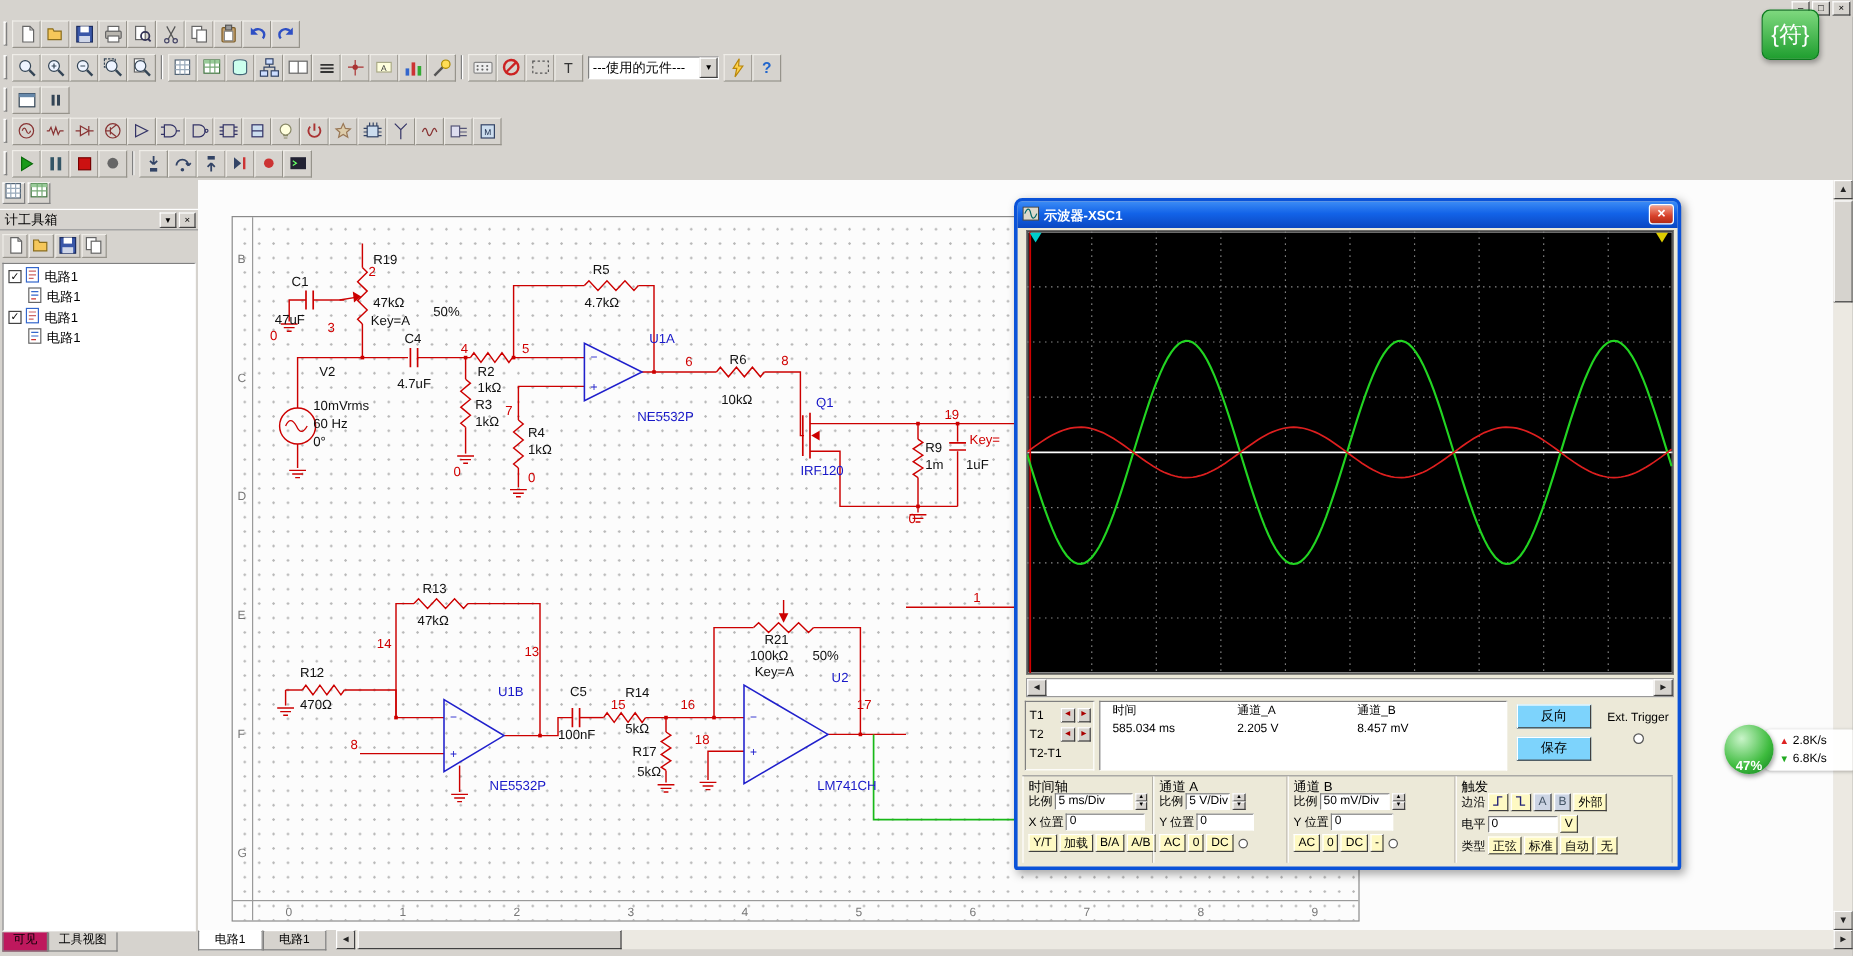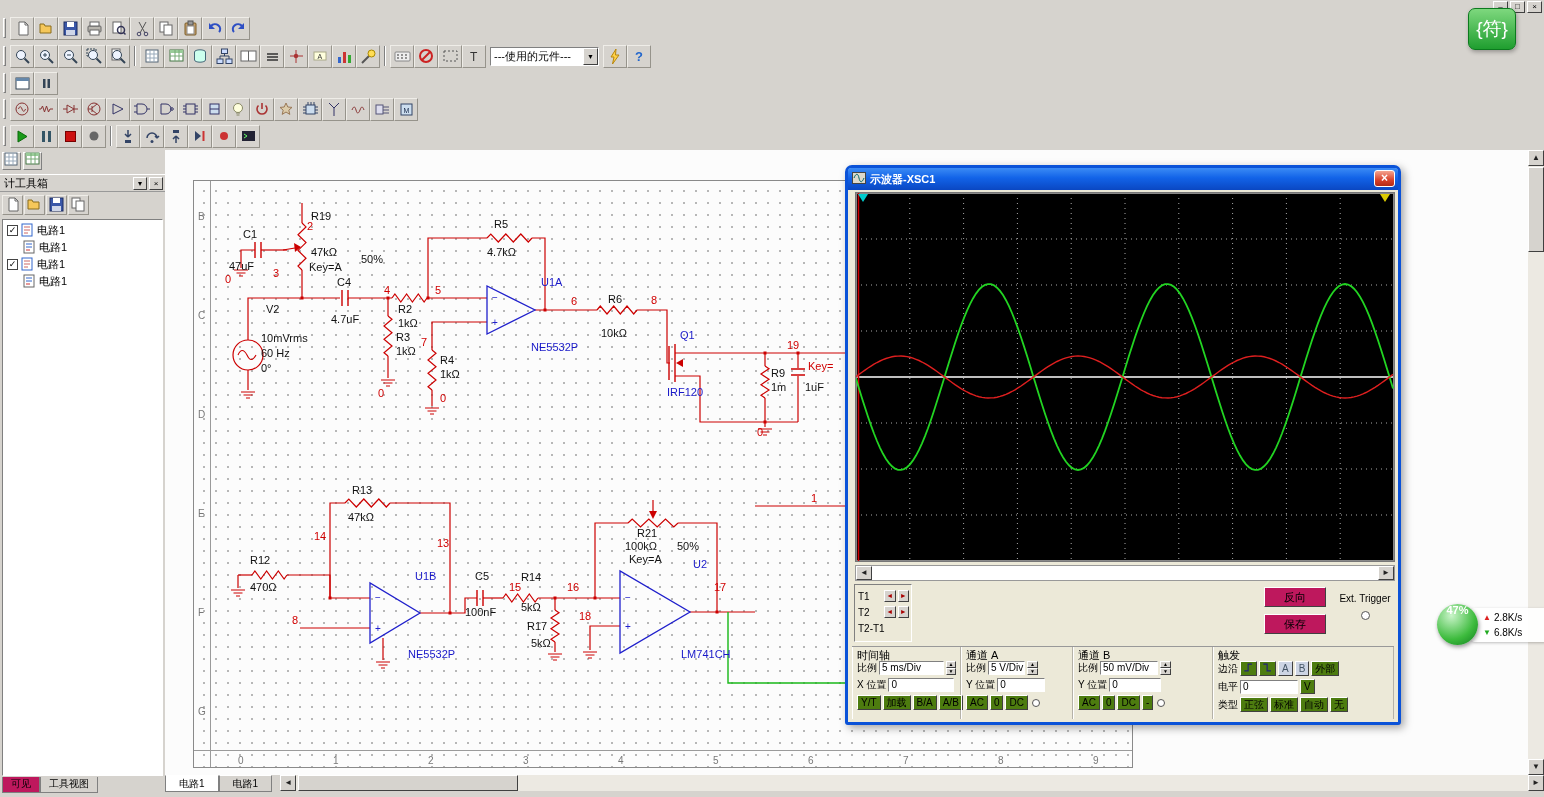--- a/index.html
+++ b/index.html
@@ -59,40 +59,40 @@
 .scope-screen{position:absolute;left:7px;top:24px;width:540px;height:370px;background:#000;border:1px solid #777}
 .scope-hscroll{position:absolute;left:7px;top:397px;width:540px;height:16px;background:#fff;border:1px solid #999}
 .ssb{height:14px;line-height:12px;top:0}
 .cursorbox{position:absolute;left:6px;top:416px;width:58px;height:58px;border:1px solid;border-color:#808080 #fff #fff #808080;background:#ece9d8;font-size:10px;padding:3px 2px 0 3px}
 .curs-row{display:flex;align-items:center;gap:2px;height:16px}
 .arrbtn{width:13px;height:12px;background:#d6d3ce;border:1px solid;border-color:#fff #404040 #404040 #fff;color:#a00;font-size:7px;line-height:10px;text-align:center}
 .rdtable{position:absolute;left:68px;top:416px;width:340px;height:58px;background:#fff;border:1px solid;border-color:#808080 #fff #fff #808080;font-size:10px}
 .rd-row{display:flex;height:16px;line-height:16px}
 .rd-cell{padding-left:10px;white-space:nowrap}
 .rbtns{position:absolute;left:416px;top:419px;width:64px}
-.rbtn{width:62px;height:20px;background:#be185d;border:1px solid;border-color:#fff #404040 #404040 #fff;text-align:center;line-height:18px;font-size:11px;margin-bottom:7px}
+.rbtn{width:62px;height:20px;background:#7dd3fc;border:1px solid;border-color:#fff #404040 #404040 #fff;text-align:center;line-height:18px;font-size:11px;margin-bottom:7px}
 .exttrig{position:absolute;left:486px;top:425px;width:62px;font-size:10px;text-align:center}
 .trig-circle{width:9px;height:9px;border:1px solid #555;border-radius:50%;margin:7px auto 0;background:#fff}
 .mini-circle{width:8px;height:8px;border:1px solid #555;border-radius:50%;background:#fff;margin-left:2px}
 .grpwrap{position:absolute;left:4px;top:478px;right:4px;bottom:3px;border-top:1px solid #999;display:flex}
 .grp{padding:1px 4px;border-left:1px solid #fff;border-right:1px solid #b5b2a8}
 .grp-title{font-size:11px;height:13px}
 .frow{display:flex;align-items:center;gap:2px;margin-bottom:3px}
 .flab{font-size:10px;white-space:nowrap}
 .fld{display:inline-block;background:#fff;border:1px solid;border-color:#808080 #fff #fff #808080;height:14px;line-height:12px;font-size:10px;padding:0 2px;white-space:nowrap;overflow:hidden}
-.sb{display:inline-flex;align-items:center;justify-content:center;background:#4d7c0f;border:1px solid;border-color:#fff #404040 #404040 #fff;height:15px;font-size:10px;padding:0 3px;white-space:nowrap}
+.sb{display:inline-flex;align-items:center;justify-content:center;background:#fef9c3;border:1px solid;border-color:#fff #404040 #404040 #fff;height:15px;font-size:10px;padding:0 3px;white-space:nowrap}
 .sb.dis{background:#cdd5e4;color:#456}
 .spin{display:inline-flex;flex-direction:column;width:11px;height:14px}
 .spin b{flex:1;background:#d6d3ce;border:1px solid;border-color:#fff #404040 #404040 #fff;font-size:5px;line-height:4px;text-align:center;font-weight:normal}
 
 .fu{left:1468px;top:8px;width:48px;height:42px;background:linear-gradient(#7ed87e,#1f9e2f);border:1px solid #0c7a1e;border-radius:7px;color:#fff;font-size:19px;display:flex;align-items:center;justify-content:center;box-shadow:1px 2px 4px rgba(0,0,0,.3)}
 .net{left:1437px;top:602px;width:110px;height:46px}
 .net-panel{position:absolute;left:34px;top:6px;width:76px;height:34px;background:rgba(255,255,255,.93);border-radius:4px;box-shadow:1px 1px 3px rgba(0,0,0,.25);padding:2px 2px 2px 12px;font-size:10px}
 .net-row{display:flex;gap:3px;align-items:center;height:15px;white-space:nowrap}
-.net-ball{position:absolute;left:0;top:2px;width:41px;height:41px;border-radius:50%;background:radial-gradient(circle at 35% 28%,#c9f4c9,#3dbb3d 60%,#0e7a1e);color:#fff;font-size:11px;font-weight:bold;display:flex;align-items:flex-start;justify-content:center;box-shadow:1px 2px 4px rgba(0,0,0,.4)}
+.net-ball{position:absolute;left:0;top:2px;width:41px;height:41px;border-radius:50%;background:radial-gradient(circle at 35% 28%,#c9f4c9,#3dbb3d 60%,#0e7a1e);color:#fff;font-size:11px;font-weight:bold;display:flex;align-items:flex-end;justify-content:center;box-shadow:1px 2px 4px rgba(0,0,0,.4)}
 .up-arrow{color:#d22;font-size:8px}
 .down-arrow{color:#2a2;font-size:8px}
 </style>
 </head>
 <body>
 
 <div class="screen">
 
   <div class="menubar">
     <div class="winctl" id="win-ctl">
@@ -960,20 +960,32 @@
         </div>
         <div class="curs-row">
           <span style="width: 28px;">T2</span>
           <span class="arrbtn">◄</span>
           <span class="arrbtn">►</span>
         </div>
         <div class="curs-row">
           <span style="width: 28px;">T2-T1</span>
         </div>
       </div>
+    <div class="rdtable">
+      <div class="rd-row" id="rd-headers" style="height:15px">
+          <span class="rd-cell" style="width: 104px;">时间</span>
+          <span class="rd-cell" style="width: 100px;">通道_A</span>
+          <span class="rd-cell" style="width: 132px;">通道_B</span>
+        </div>
+      <div class="rd-row" id="rd-values">
+          <span class="rd-cell" style="width: 104px;">585.034 ms</span>
+          <span class="rd-cell" style="width: 100px;">2.205 V</span>
+          <span class="rd-cell" style="width: 132px;">8.457 mV</span>
+        </div>
+    </div>
     <div class="rbtns">
       <div class="rbtn">反向</div>
       <div class="rbtn">保存</div>
     </div>
     <div class="exttrig">
       <span>Ext. Trigger</span>
       <div class="trig-circle"></div>
     </div>
     <div class="grpwrap">
       <div class="grp" style="width:109px">

